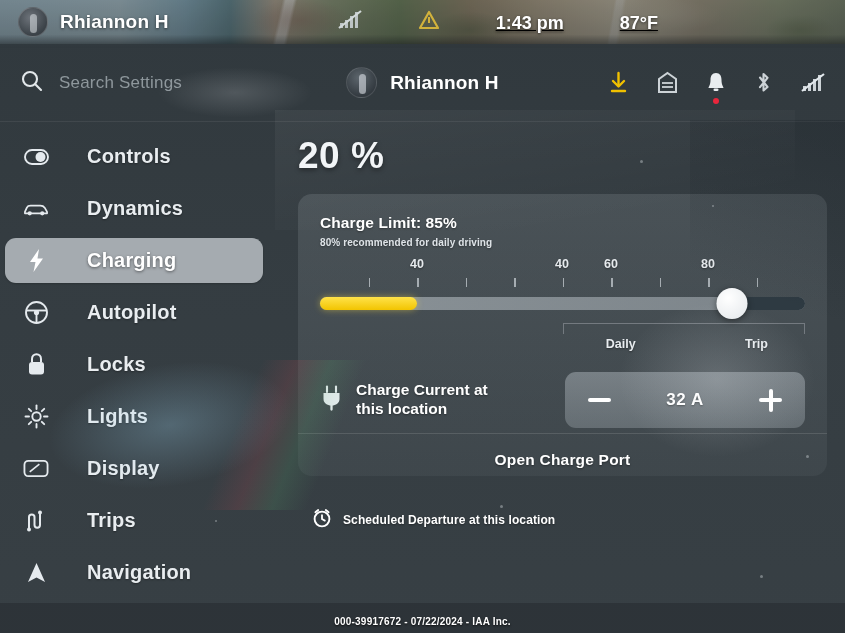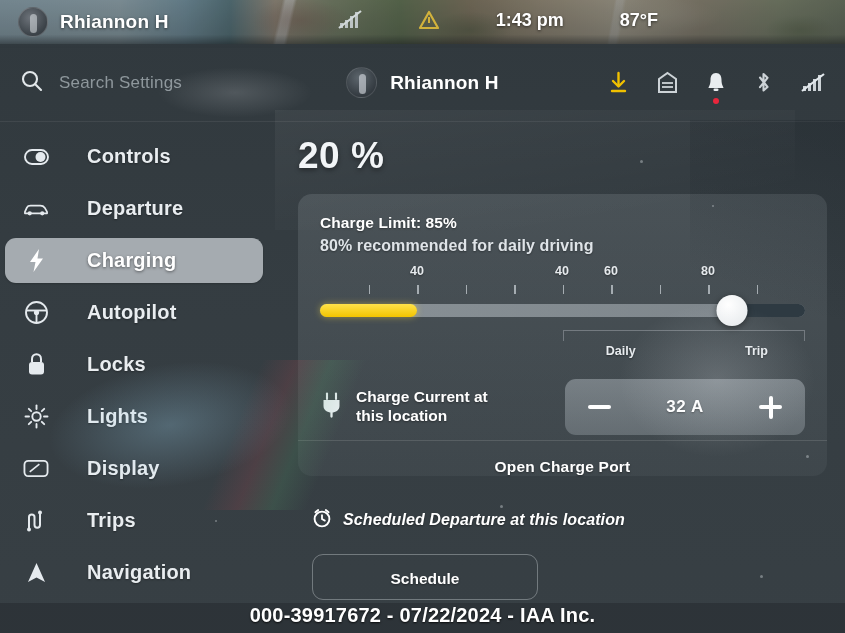--- a/index.html
+++ b/index.html
@@ -61,21 +61,21 @@
   .sb-avatar::after{
     content:""; position:absolute; left:11px; top:6px;
     width:7px; height:19px; border-radius:4px;
     background:rgba(220,225,230,.55);
   }
   .sb-name {
     color:#fff; font-size:19px; font-weight:bold;
     letter-spacing:.2px;
     text-shadow:0 1px 3px rgba(0,0,0,.55);
   }
-  .sb-mid { flex:1; display:flex; align-items:flex-start; justify-content:center; gap:56px; }
+  .sb-mid { flex:1; display:flex; align-items:flex-end; justify-content:center; gap:56px;text-decoration:underline; }
   .sb-right { display:flex; align-items:center; gap:26px; }
   .sb-time, .sb-temp {
     color:#fff; font-size:18px; font-weight:bold;
     text-shadow:0 1px 3px rgba(0,0,0,.6);
   }
   .sb-icn { opacity:.85; }
 
   
   .settings {
     position:absolute; left:0; top:44px; width:845px; height:589px;
@@ -148,21 +148,21 @@
     border-radius:14px;
     padding:20px 22px 0 22px;
     height:282px;
     position:relative;
   }
   .cl-title {
     color:#fff; font-size:15.5px; font-weight:bold; letter-spacing:.1px;
     text-shadow:0 1px 2px rgba(0,0,0,.4);
   }
   .cl-sub {
-    color:#dfe4e8; font-size:16px; font-weight:bold;
+    color:#dfe4e8; font-size:10px; font-weight:bold;
     margin-top:5px; letter-spacing:.1px;
     text-shadow:0 1px 2px rgba(0,0,0,.35);
   }
 
   
   .slider-zone { position:relative; height:102px; margin-top:9px; }
   .tick-labels { position:relative; height:16px; }
   .tick-labels span {
     position:absolute; top:0; transform:translateX(-50%);
     color:#e6eaed; font-size:12.5px; font-weight:bold;
@@ -247,23 +247,22 @@
     color:#fff; font-size:15.5px; font-weight:bold; letter-spacing:.2px;
     text-shadow:0 1px 2px rgba(0,0,0,.4);
   }
 
   
   .sched-row {
     display:flex; align-items:center; gap:11px;
     margin-top:32px; padding-left:14px;
   }
   .sched-label {
-    color:#fff; font-size:16px; font-weight:bold; letter-spacing:.1px;
-    text-shadow:0 1px 2px rgba(0,0,0,.4);
-    font-style:italic;
+    color:#fff; font-size:12px; font-weight:bold; letter-spacing:.1px;
+    text-shadow:0 1px 2px rgba(0,0,0,.4);
   }
   .sched-btn {
     margin-top:22px; margin-left:14px;
     width:226px; height:46px;
     border:1px solid rgba(226,231,235,.35);
     border-radius:11px;
     display:flex; align-items:flex-start; justify-content:center;
     padding-top:15px;
   }
   .sched-btn span {
@@ -302,21 +301,21 @@
 
   
   .wm-band {
     position:absolute; left:0; bottom:0; width:845px; height:30px;
     background:rgba(30,36,40,.42);
     z-index:9;
   }
   .wm-text {
     position:absolute; left:0; bottom:6px; width:845px;
     text-align:center; z-index:10;
-    color:#ffffff; font-size:20px; font-weight:bold;
+    color:#ffffff; font-size:10px; font-weight:bold;
     letter-spacing:.2px;
     text-shadow:0 1px 2px rgba(0,0,0,.8);
   }
 </style>
 </head>
 <body>
 
 <div id="photo">
 
   <div class="map-strip">
@@ -423,21 +422,21 @@
         </div>
 
         <div class="nav-item">
           <span class="nav-icn">
             <svg width="27" height="16" viewBox="0 0 27 16">
               <path d="M2 11 L4 6.5 C4.6 5.2 6 4.5 8 4.5 L18 4.5 C20 4.5 21.6 5.3 22.5 6.6 L25 11 L25 12.5 L2 12.5 Z" fill="none" stroke="#e5eaee" stroke-width="1.8" stroke-linejoin="round"></path>
               <circle cx="7" cy="12.5" r="2.2" fill="#e5eaee"></circle>
               <circle cx="20" cy="12.5" r="2.2" fill="#e5eaee"></circle>
             </svg>
           </span>
-          <span class="nav-label">Departure</span>
+          <span class="nav-label">Dynamics</span>
         </div>
 
         <div class="nav-item active">
           <span class="nav-icn">
             <svg width="19" height="25" viewBox="0 0 19 25">
               <path d="M12 1 L3 14 L8.5 14 L6.5 24 L16 10.5 L10.5 10.5 Z" fill="#ffffff"></path>
             </svg>
           </span>
           <span class="nav-label">Charging</span>
         </div>
@@ -584,23 +583,20 @@
             <svg width="20" height="20" viewBox="0 0 20 20">
               <circle cx="10" cy="11" r="7.4" fill="none" stroke="#ffffff" stroke-width="1.9"></circle>
               <path d="M10 7.2 L10 11 L12.8 12.6" fill="none" stroke="#ffffff" stroke-width="1.8" stroke-linecap="round"></path>
               <path d="M3.4 4.2 L6.2 2" stroke="#ffffff" stroke-width="1.9" stroke-linecap="round"></path>
               <path d="M16.6 4.2 L13.8 2" stroke="#ffffff" stroke-width="1.9" stroke-linecap="round"></path>
             </svg>
           </span>
           <span class="sched-label">Scheduled Departure at this location</span>
         </div>
 
-        <div class="sched-btn">
-          <span>Schedule</span>
-        </div>
 
       </div>
     </div>
   </div>
 
   <div class="glare">
     <div class="g1"></div>
       <div class="g2"></div>
       <div class="g3"></div>
     <div class="g4"></div>

